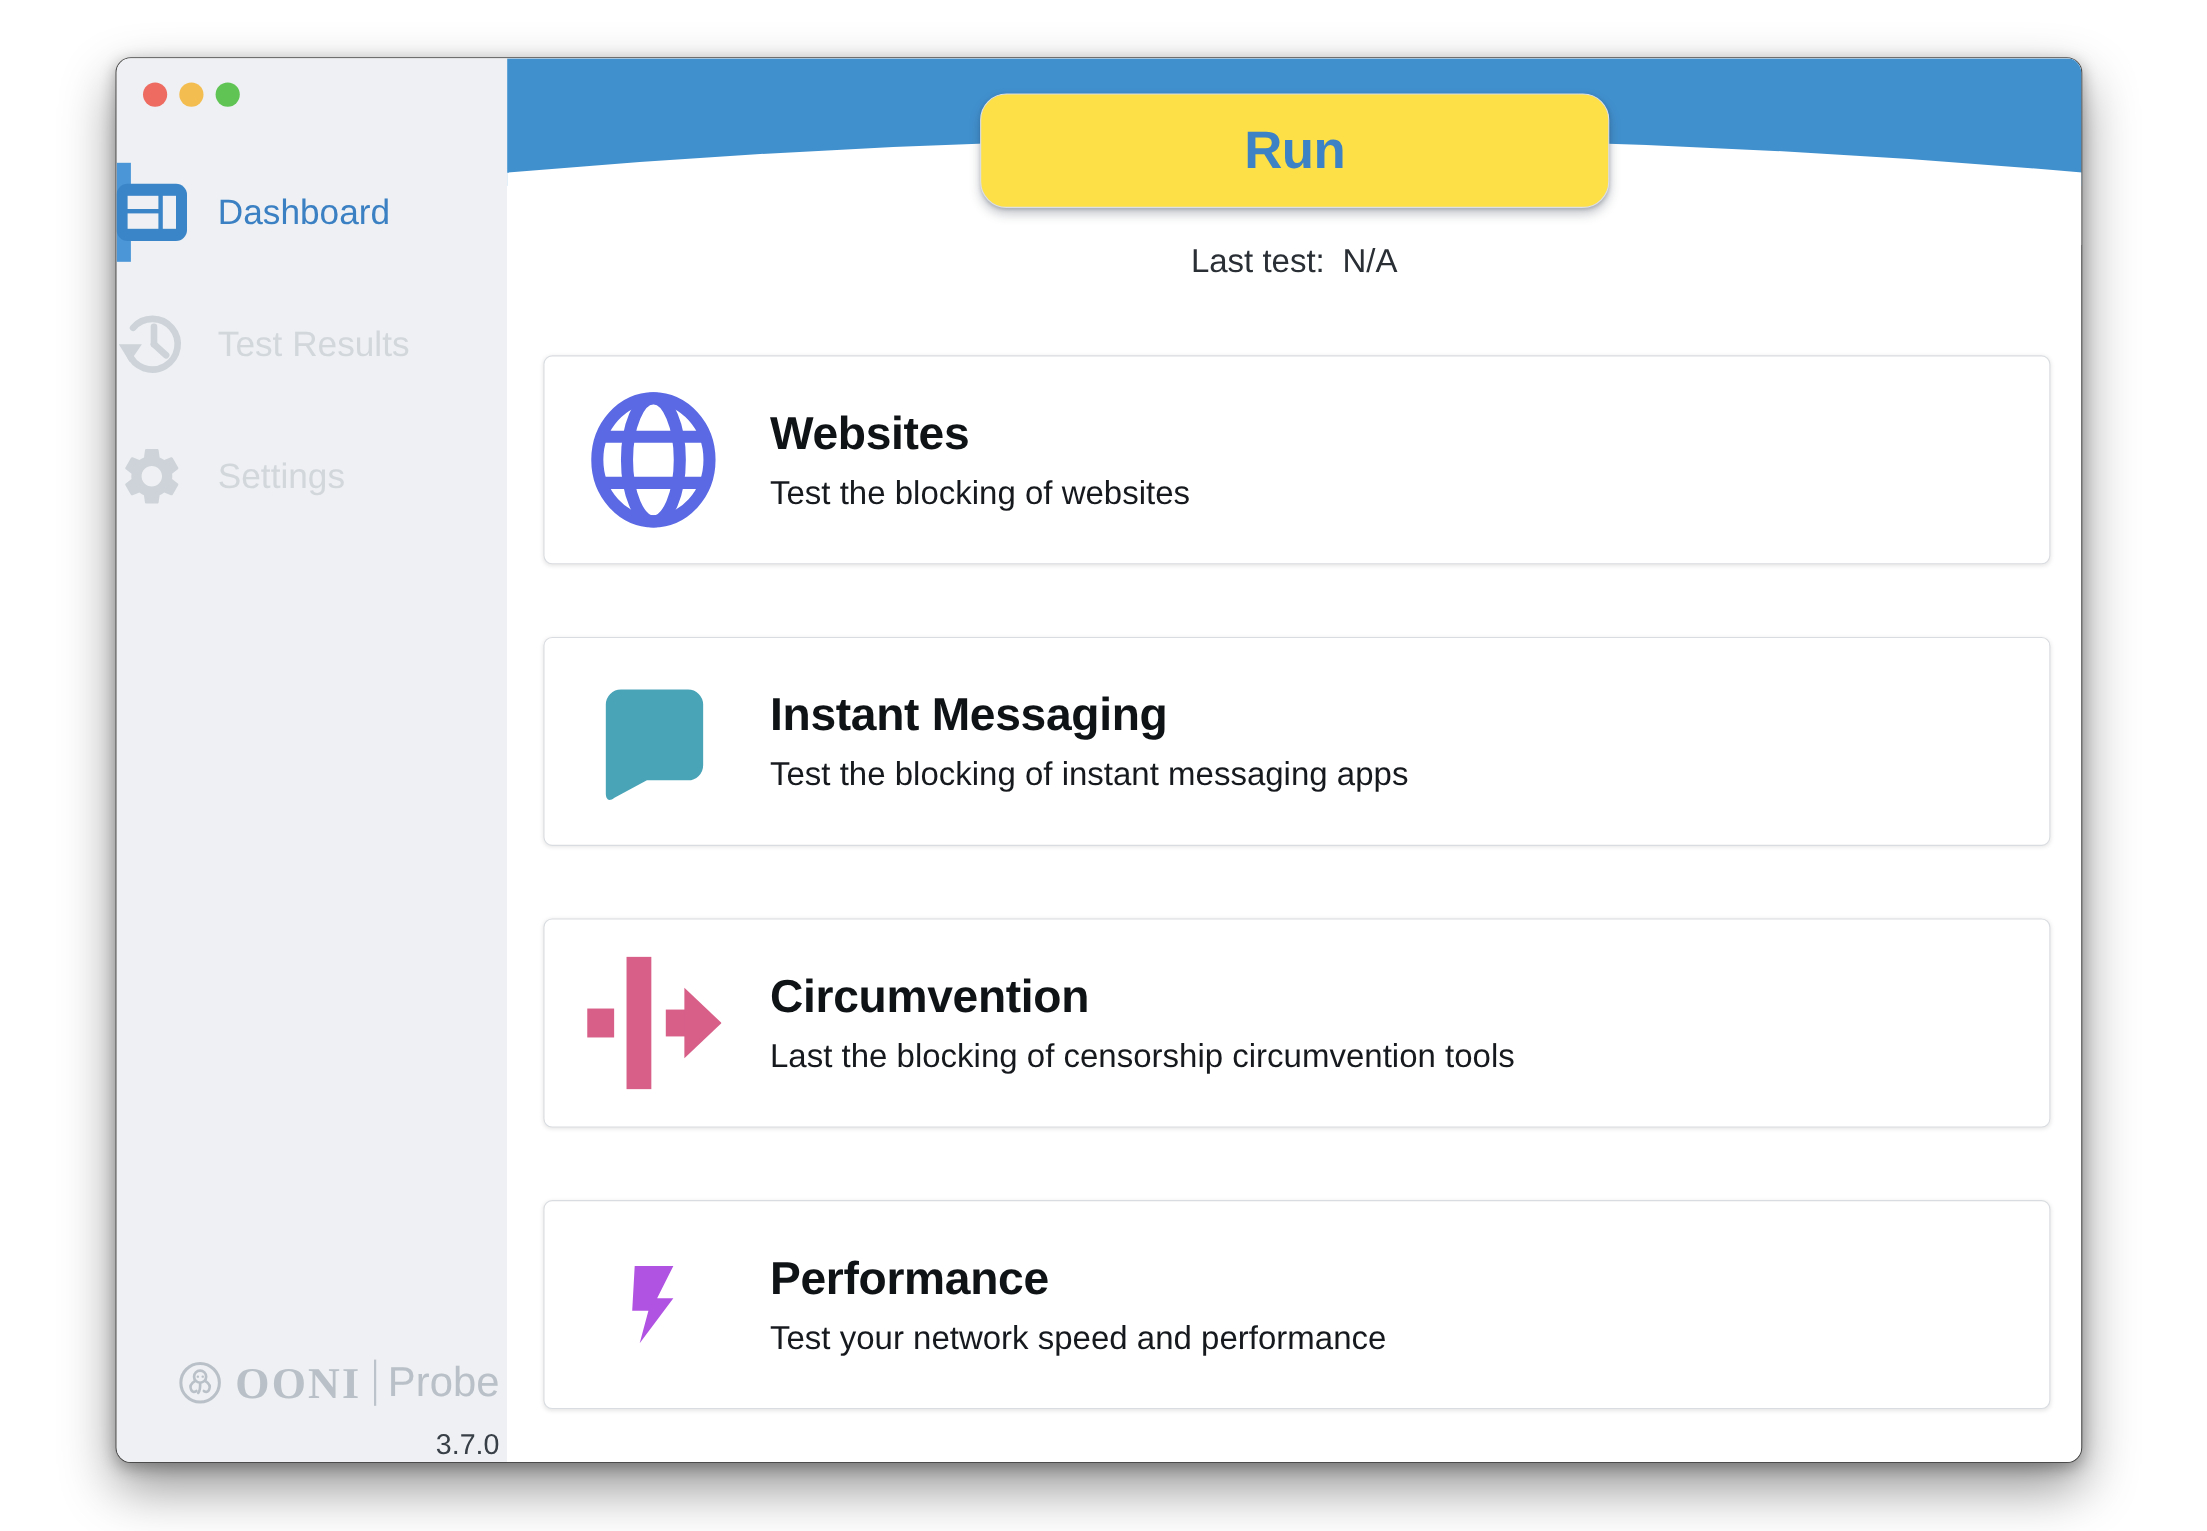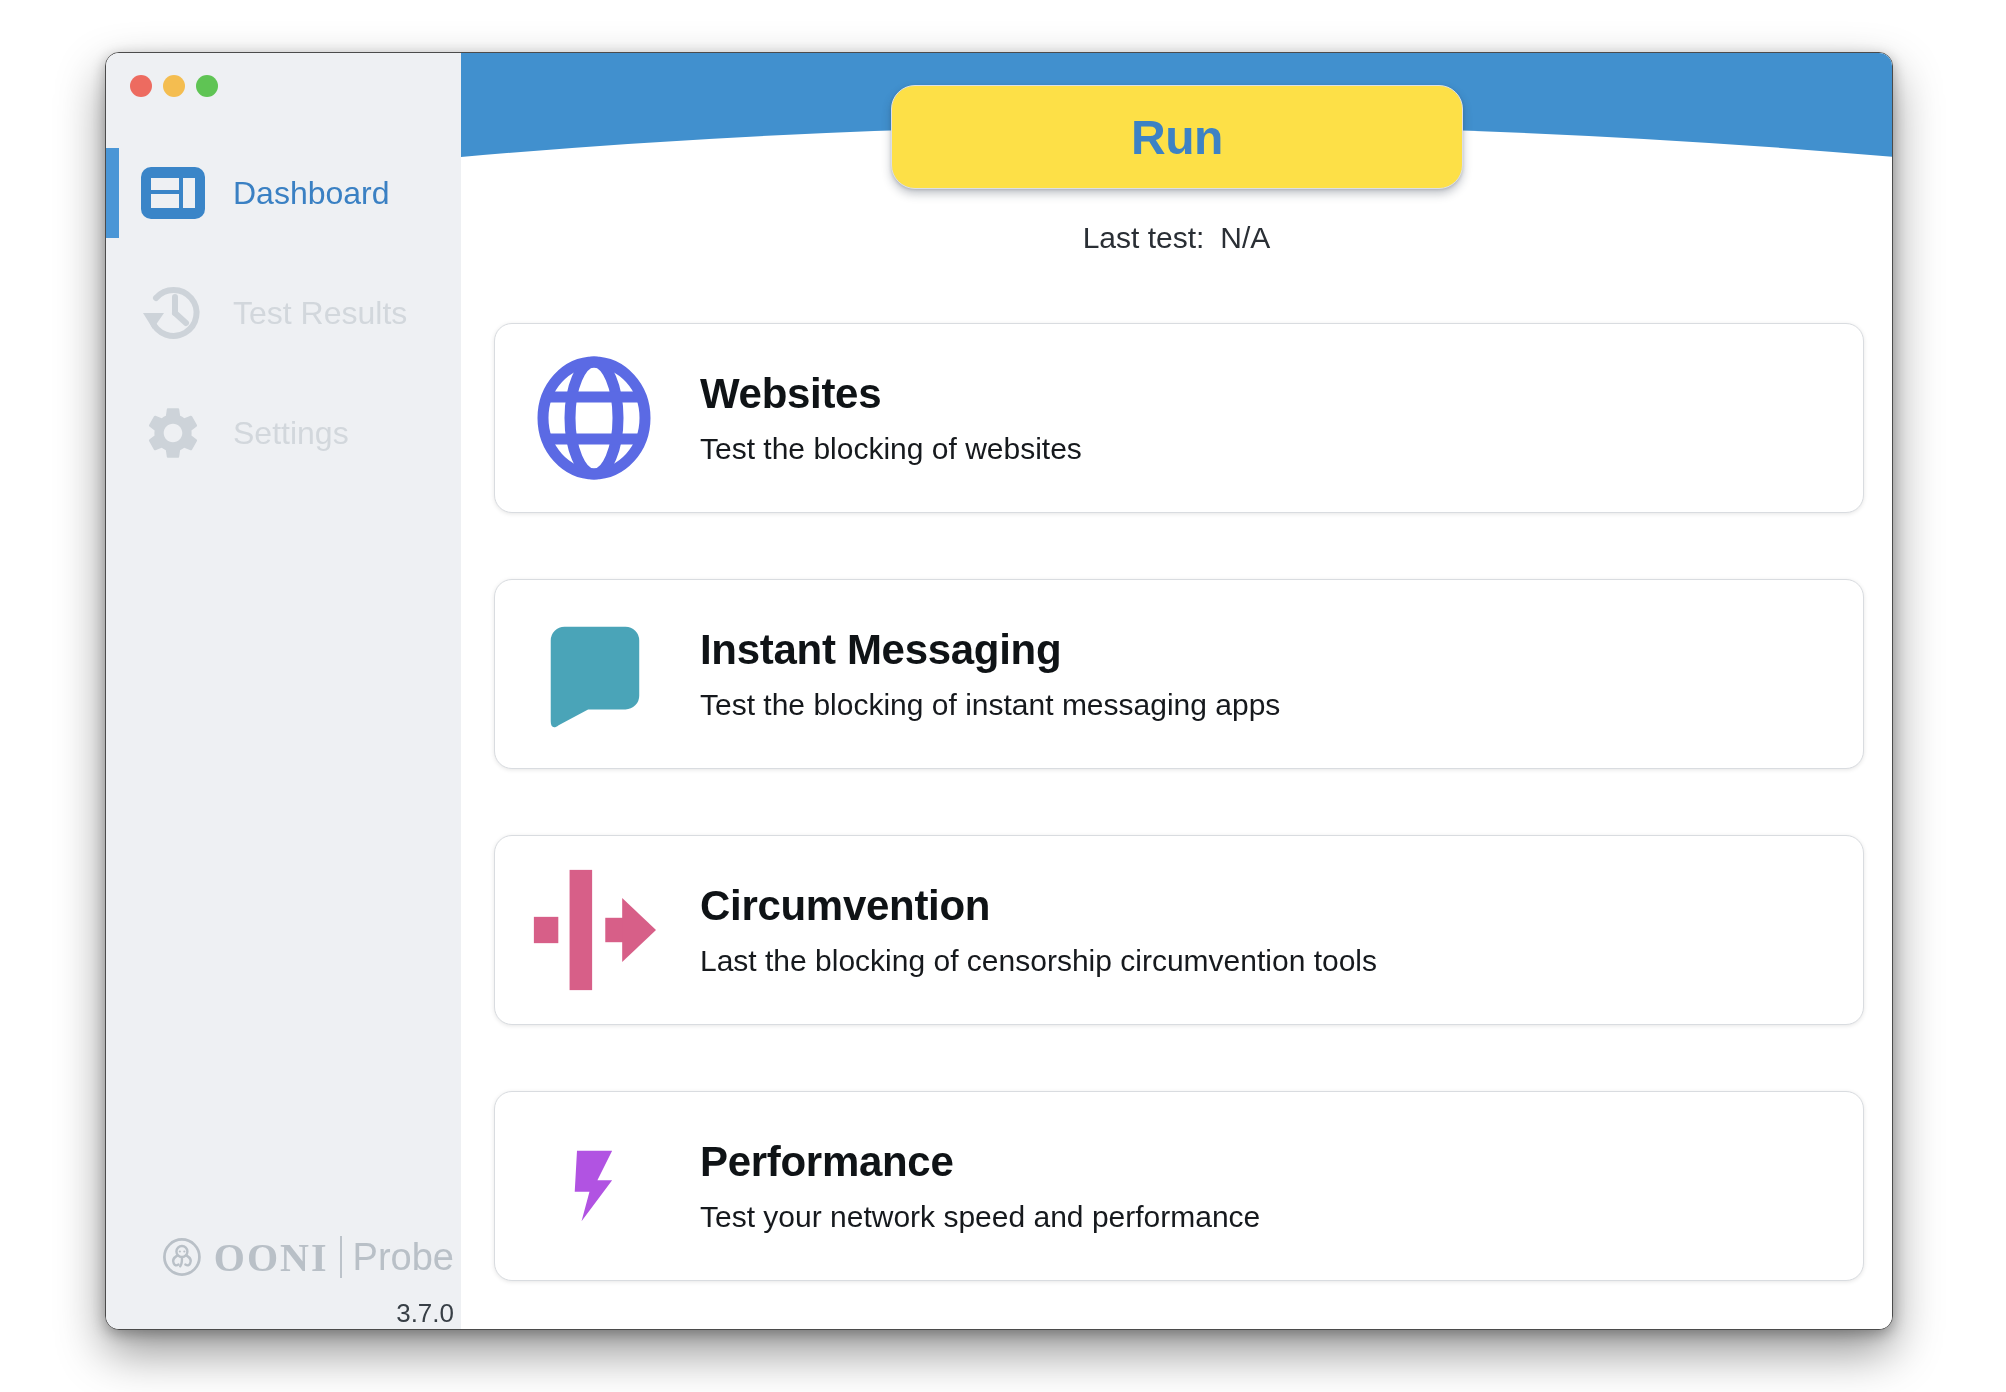--- a/index.html
+++ b/index.html
@@ -14,21 +14,21 @@
 
   
   .sidebar { position: relative; width: 355px; flex: none; background: #eef0f3; }
   .traffic-lights { position: absolute; top: 22px; left: 24px; display: flex; gap: 11px; }
   .traffic-light { width: 22px; height: 22px; border-radius: 50%; }
   .tl-red { background: #ed6b60; }
   .tl-yellow { background: #f4bd50; }
   .tl-green { background: #5fc454; }
 
   .nav { position: absolute; top: 80px; left: 0; width: 100%; }
-  .nav-row { position: relative; height: 120px; display: flex; align-items: center; padding-left: 35px; }
+  .nav-row { position: relative; height: 120px; display: flex; align-items: center; }
   .nav-row .active-bar { position: absolute; left: 0; top: 15px; width: 13px; height: 90px; background: #4a96d6; }
   .nav-icon-box { width: 64px; height: 64px; flex: none; display: flex; align-items: center; justify-content: center; }
   .nav-label { margin-left: 28px; font-size: 32px; }
   .nav-label.active { color: #3a80c3; }
   .nav-label.disabled { color: #d2d7dc; }
 
   .dash-icon { position: relative; width: 64px; height: 52px; background: #3a85c8; border-radius: 10px; }
   .dash-icon .blk { position: absolute; background: #eef0f3; }
   .dash-icon .blk-a { left: 10px; top: 11px; width: 28px; height: 12px; }
   .dash-icon .blk-b { left: 10px; top: 27px; width: 28px; height: 14px; }
@@ -52,21 +52,21 @@
     box-shadow: 0 5px 10px rgba(40,50,70,0.28), 0 1px 3px rgba(40,50,70,0.18);
     cursor: pointer;
   }
   .run-button span { font-size: 48px; font-weight: 700; color: #3d82c4; letter-spacing: -0.5px; }
 
   .last-test { position: absolute; top: 168px; left: 0; width: 100%; text-align: center; font-size: 30px; color: #2a2f35; }
   .last-test .value { margin-left: 16px; }
 
   .cards { position: absolute; top: 270px; left: 33px; width: 1370px; display: flex; flex-direction: column; gap: 66px; }
   .card {
-    height: 190px; background: #ffffff; border: 1px solid #d9dce0; border-radius: 18px;
+    height: 190px; background: #ffffff; border: 1px solid #d9dce0; border-radius: 8px;
     display: flex; align-items: center; padding-left: 37px;
     box-shadow: 0 1px 4px rgba(0,0,0,0.10); cursor: pointer;
   }
   .card-icon-box { width: 124px; height: 124px; flex: none; display: flex; align-items: center; justify-content: center; }
   .card-text { margin-left: 44px; }
   .card-title { font-size: 42px; font-weight: 700; color: #0f1316; letter-spacing: -0.3px; }
   .card-desc { margin-top: 14px; font-size: 30px; color: #16191d; }
 </style>
 </head>
 <body>

